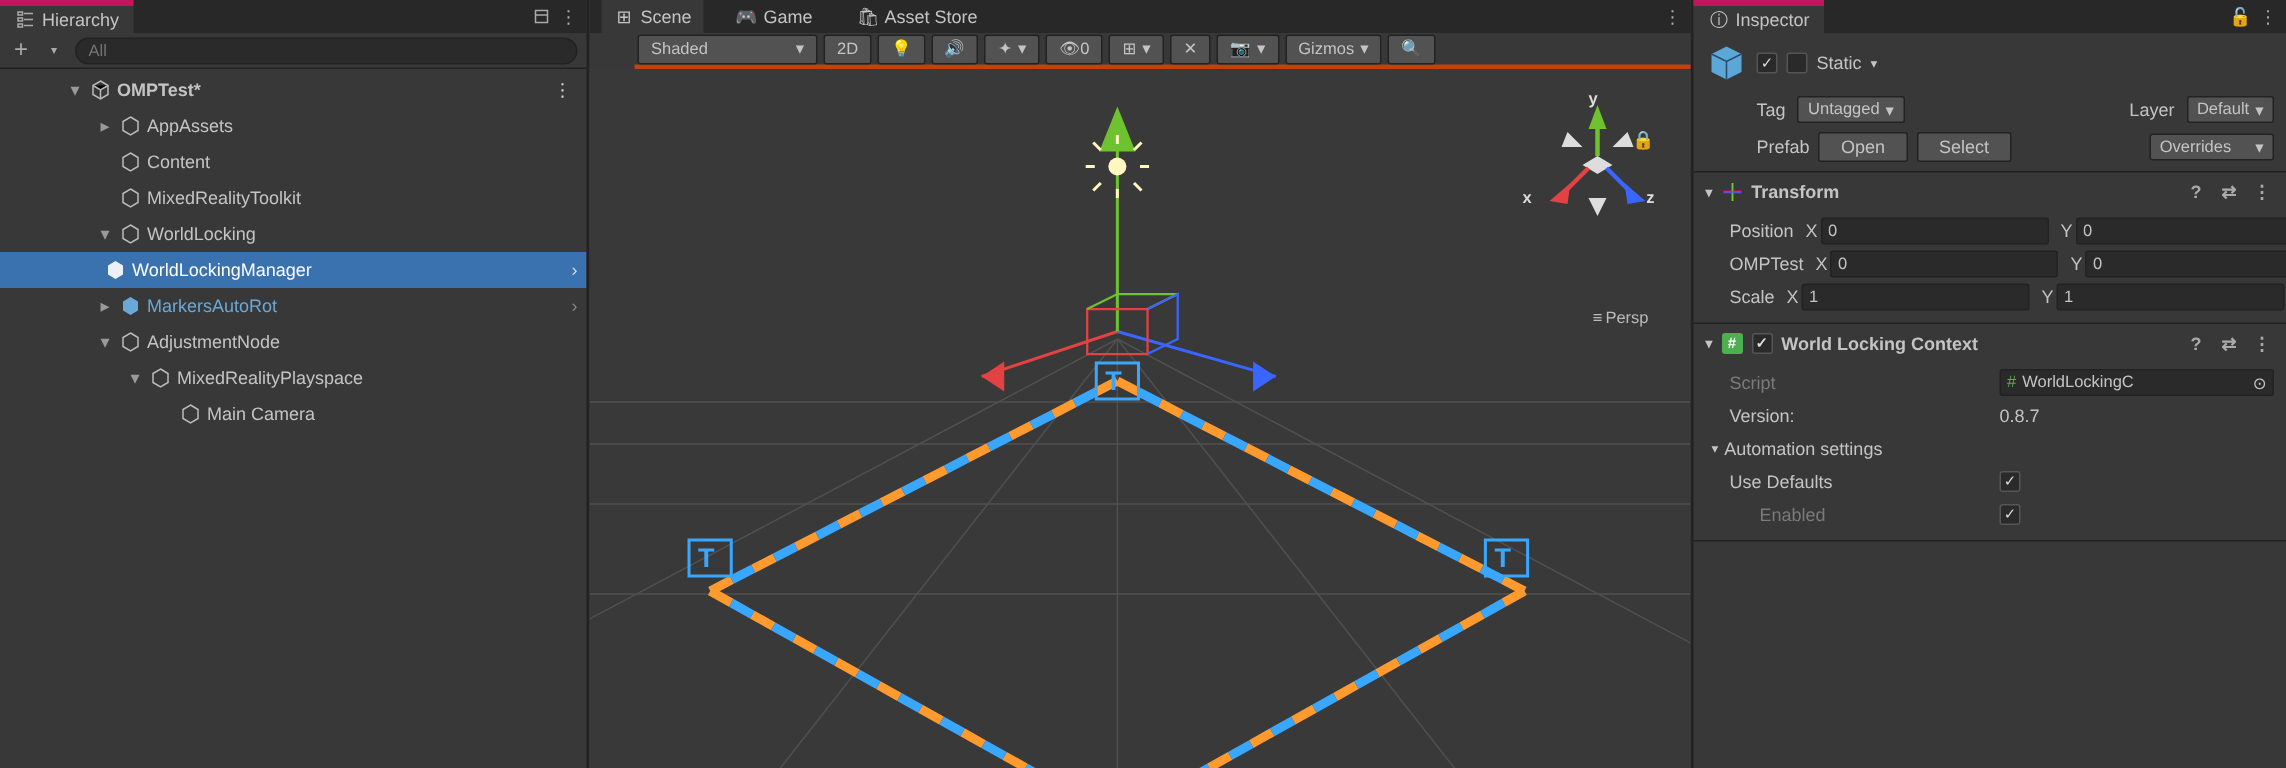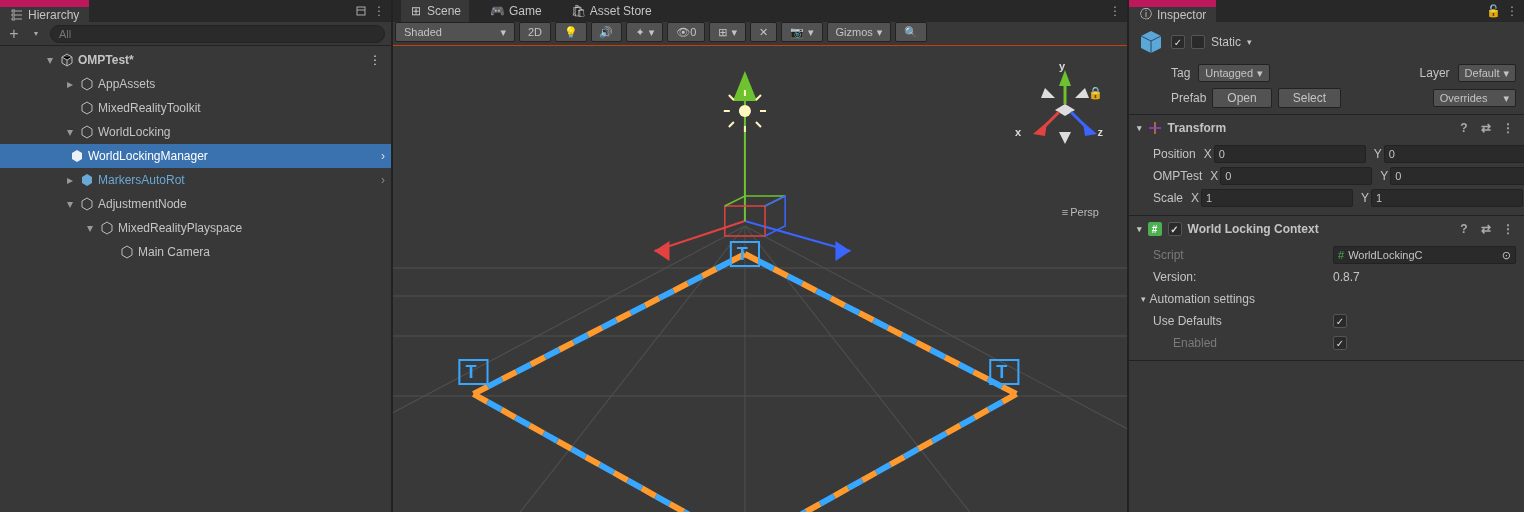--- a/index.html
+++ b/index.html
@@ -1,37 +1,37 @@
 <!DOCTYPE html>
 <html><head>
 <meta charset="utf-8">
 <style>
 * { margin: 0; padding: 0; box-sizing: border-box; font-family: -apple-system, "Segoe UI", Arial, sans-serif; }
 body { background: #383838; color: #c4c4c4; font-size: 12px; overflow: hidden; width: 1524px; height: 512px; display: flex; }
 .panel { background: #383838; display: flex; flex-direction: column; }
 .tab-bar { height: 22px; background: #282828; display: flex; align-items: center; }
 .tab { height: 22px; padding: 0 10px; display: flex; align-items: center; gap: 4px; color: #c4c4c4; font-size: 12px; }
-.tab.active { background: #383838; border-top: 7px solid #be185d; }
+.tab.active { background: #383838; border-top: 4px solid #be185d; }
 .tab-icon { width: 14px; height: 14px; display: inline-flex; align-items: center; justify-content: center; }
 .panel-actions { margin-left: auto; display: flex; gap: 2px; padding-right: 4px; }
 .icon-btn { width: 16px; height: 16px; display: inline-flex; align-items: center; justify-content: center; cursor: pointer; color: #aaa; }
 .toolbar-row { height: 24px; display: flex; align-items: center; padding: 0 6px; gap: 6px; border-bottom: 1px solid #222; }
 .search-input { flex: 1; background: #2a2a2a; border: 1px solid #222; border-radius: 10px; height: 18px; padding: 0 8px; color: #c4c4c4; font-size: 11px; }
 .tree { flex: 1; overflow: auto; padding-top: 2px; }
 .tree-row { height: 24px; display: flex; align-items: center; padding-left: 4px; cursor: pointer; }
 .tree-row.selected { background: #3a72b0; color: #fff; }
 .tree-row.muted { color: #6aa8d8; }
 .foldout { width: 12px; display: inline-flex; justify-content: center; color: #999; }
 .go-icon { width: 14px; height: 14px; margin: 0 4px; display: inline-flex; }
 .chev-right { margin-left: auto; margin-right: 6px; color: #ddd; }
 .scene-panel { flex: 1; position: relative; background: #383838; }
 .scene-tabs { height: 22px; background: #282828; display: flex; align-items: center; gap: 14px; padding-left: 8px; }
 .scene-tab { display: flex; align-items: center; gap: 4px; height: 22px; padding: 0 8px; color: #c4c4c4; }
 .scene-tab.active { background: #383838; }
-.scene-toolbar { height: 24px; display: flex; align-items: flex-start; background: #383838; border-bottom: 1px solid #c2410c; }
+.scene-toolbar { height: 24px; display: flex; align-items: center; background: #383838; border-bottom: 3px solid #c2410c; margin-left: 30px; }
 .tb-btn { height: 20px; padding: 0 8px; margin: 0 2px; display: flex; align-items: center; gap: 4px; background: #525252; border: 1px solid #222; border-radius: 2px; color: #c4c4c4; font-size: 11px; }
 .tb-btn.text { min-width: 120px; justify-content: space-between; }
 .viewport { position: absolute; left: 0; right: 0; top: 46px; bottom: 0; background: #393939; overflow: hidden; }
 .gizmo-cube { position: absolute; top: 18px; right: 28px; width: 80px; height: 80px; }
 .gizmo-label { position: absolute; color: #ddd; font-size: 11px; font-weight: bold; }
 .persp { position: absolute; right: 28px; top: 160px; color: #bbb; font-size: 11px; display: flex; align-items: center; gap: 2px; }
 .lock-icon { position: absolute; right: 24px; top: 40px; color: #888; }
 .inspector { width: 397px; border-left: 2px solid #222; }
 .ins-header { padding: 6px 8px; display: flex; align-items: center; gap: 6px; }
 .cube-icon { width: 28px; height: 28px; }
@@ -104,20 +104,28 @@
           </svg>
         </span>
       <span>AppAssets</span>
     </div>
     <div class="tree-row" style="padding-left:76px;">
       <span class="go-icon">
           <svg width="14" height="14" viewBox="0 0 14 14">
             <path d="M7 1L12 4v6L7 13 2 10V4z" fill="none" stroke="#bbb"></path>
           </svg>
         </span>
+      <span>Content</span>
+    </div>
+    <div class="tree-row" style="padding-left:76px;">
+      <span class="go-icon">
+          <svg width="14" height="14" viewBox="0 0 14 14">
+            <path d="M7 1L12 4v6L7 13 2 10V4z" fill="none" stroke="#bbb"></path>
+          </svg>
+        </span>
       <span>MixedRealityToolkit</span>
     </div>
     <div class="tree-row" style="padding-left:64px;">
       <span class="foldout">▾</span>
       <span class="go-icon">
           <svg width="14" height="14" viewBox="0 0 14 14">
             <path d="M7 1L12 4v6L7 13 2 10V4z" fill="none" stroke="#bbb"></path>
           </svg>
         </span>
       <span>WorldLocking</span>

